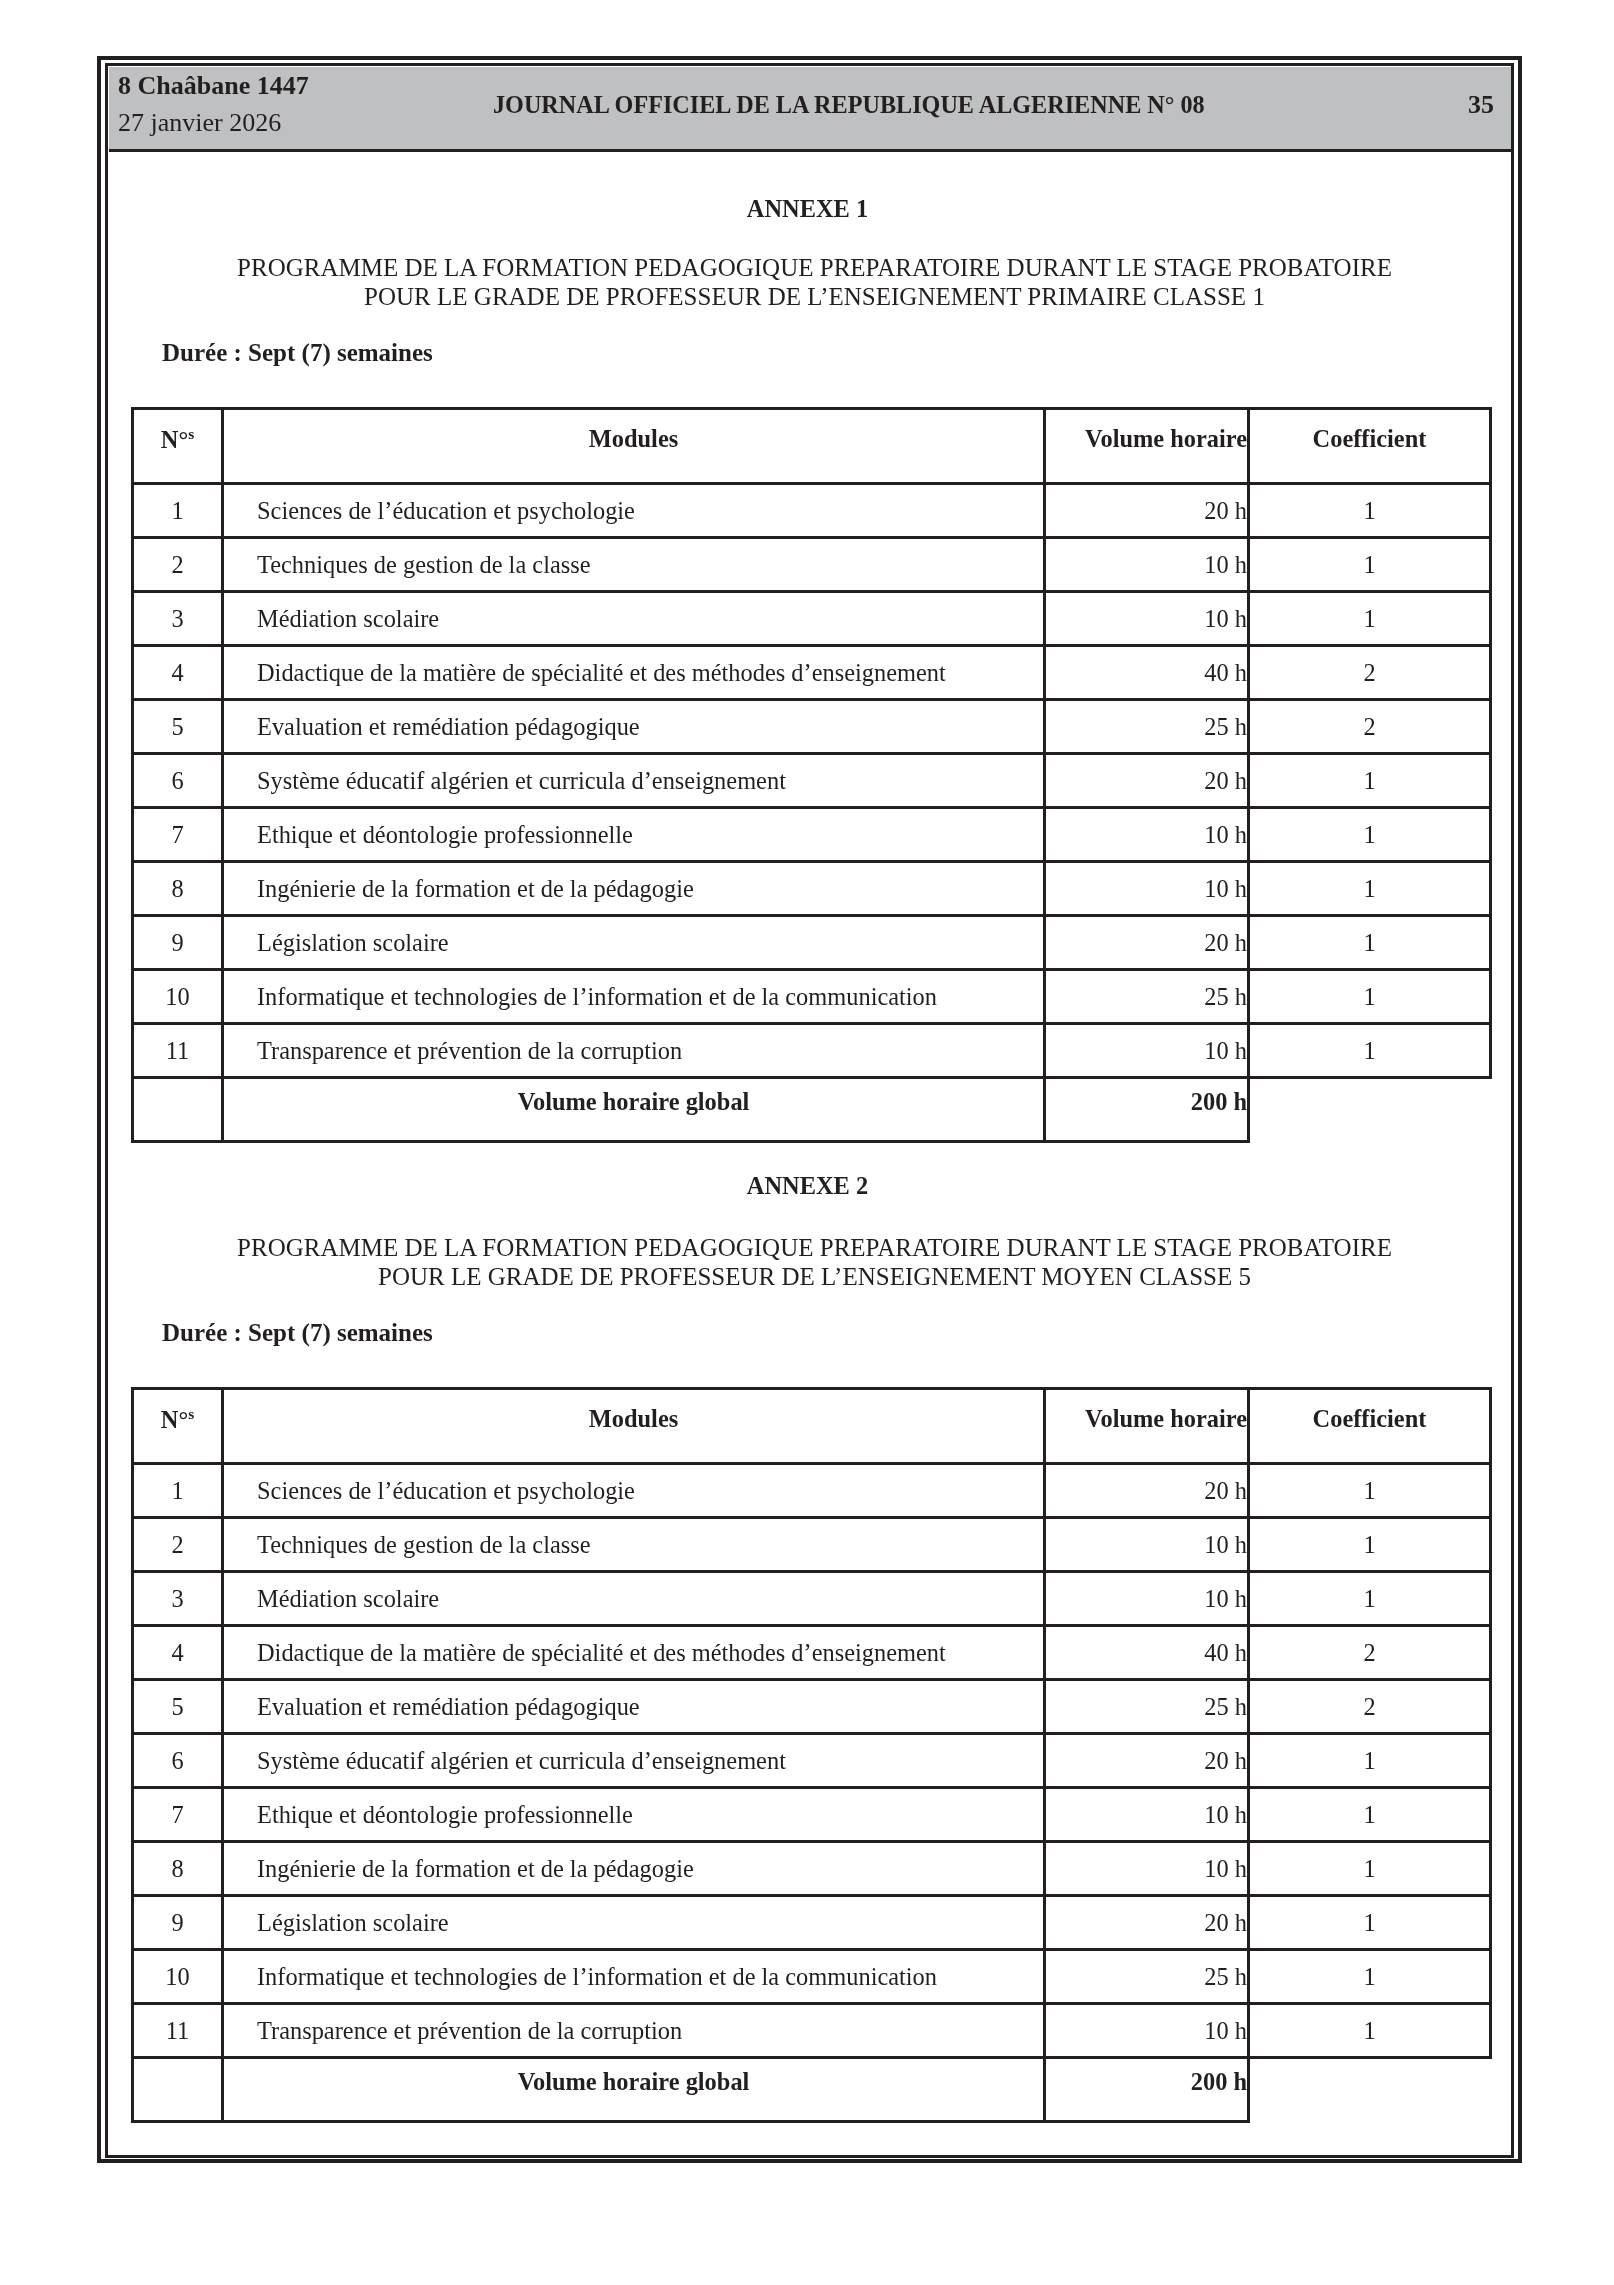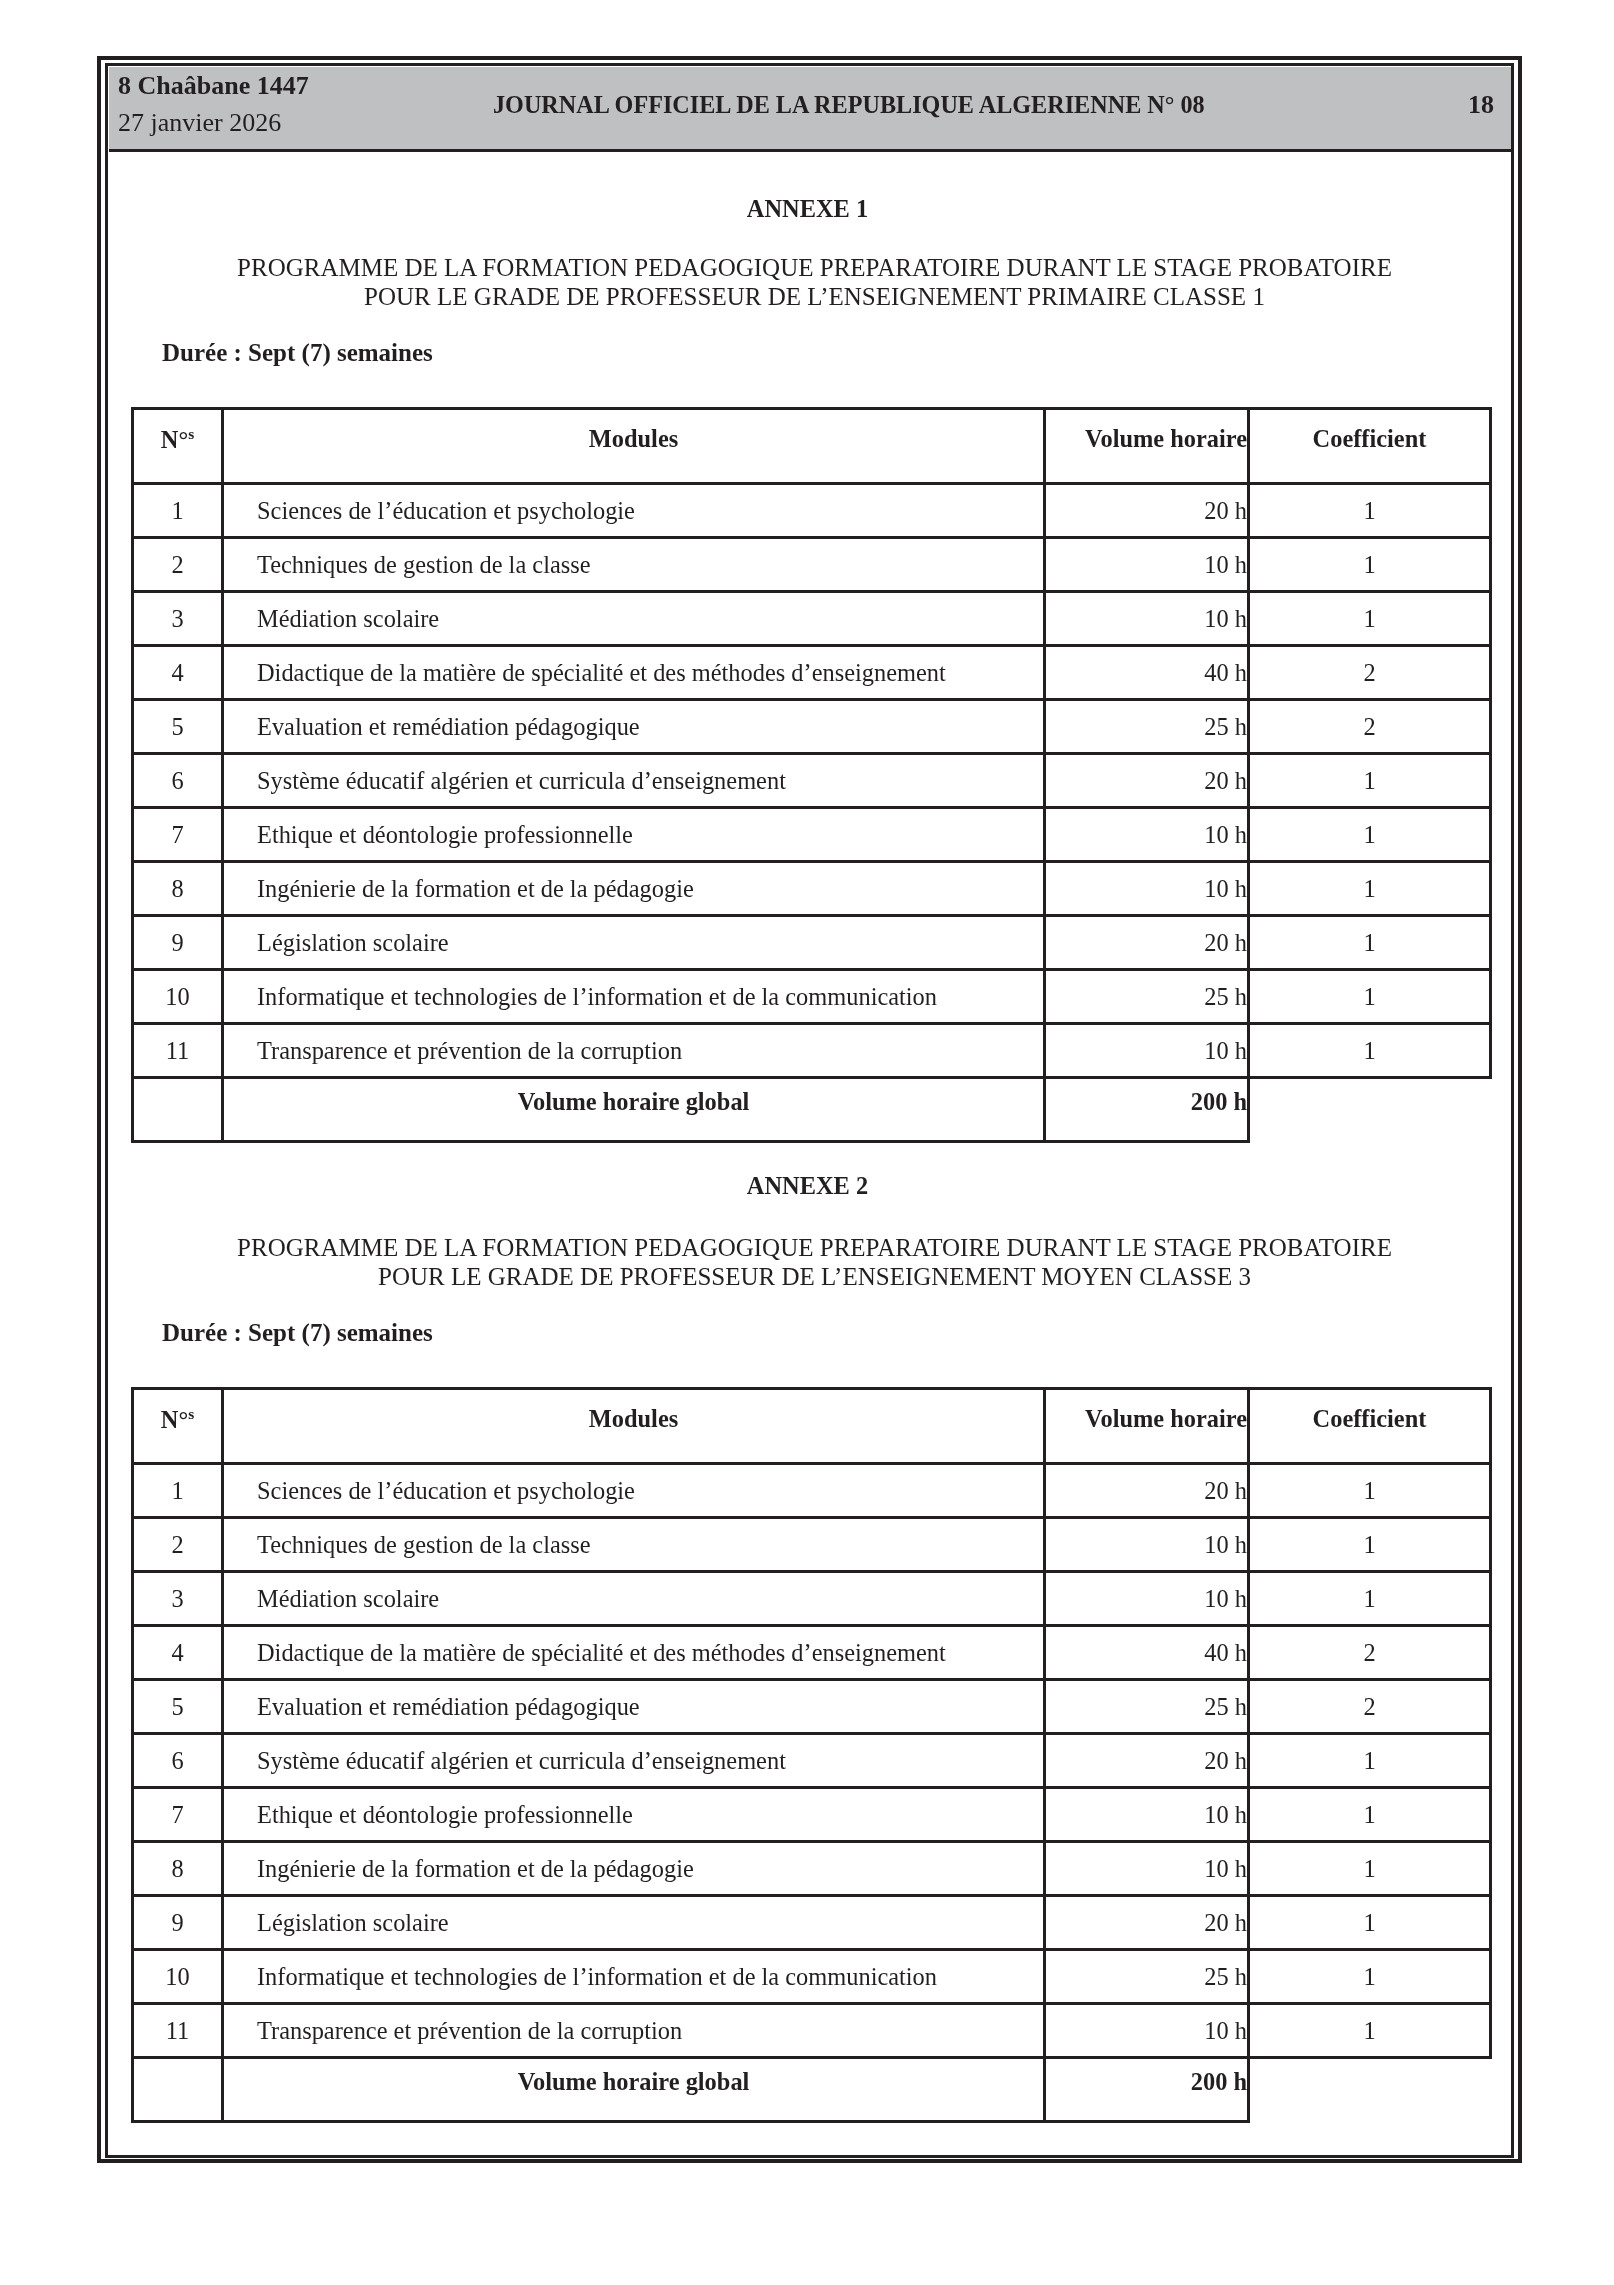--- a/index.html
+++ b/index.html
@@ -38,21 +38,21 @@
 </style>
 </head>
 <body>
 
 <div class="outer-frame"></div>
 <div class="inner-frame"></div>
 <div class="header-band"></div>
 <div class="hdr-date1">8 Chaâbane 1447</div>
 <div class="hdr-date2">27 janvier 2026</div>
 <div class="hdr-title">JOURNAL OFFICIEL DE LA REPUBLIQUE ALGERIENNE N° 08</div>
-<div class="hdr-page">18</div>
+<div class="hdr-page">35</div>
 
 <div class="annexe" style="top:195px;">ANNEXE 1</div>
 <div class="prog-title" style="top:253px;">
   <div>PROGRAMME DE LA FORMATION PEDAGOGIQUE PREPARATOIRE DURANT LE STAGE PROBATOIRE</div>
   <div>POUR LE GRADE DE PROFESSEUR DE L’ENSEIGNEMENT PRIMAIRE CLASSE 1</div>
 </div>
 <div class="duree" style="top:339px;">Durée : Sept (7) semaines</div>
 
 <table class="mod-table" style="top:407px;">
   <thead>
@@ -137,21 +137,21 @@
       <td class="c-mod">Volume horaire global</td>
       <td class="c-vol">200 h</td>
       <td class="empty-coef"></td>
     </tr>
   </tfoot>
 </table>
 
 <div class="annexe" style="top:1172px;">ANNEXE 2</div>
 <div class="prog-title" style="top:1233px;">
   <div>PROGRAMME DE LA FORMATION PEDAGOGIQUE PREPARATOIRE DURANT LE STAGE PROBATOIRE</div>
-  <div>POUR LE GRADE DE PROFESSEUR DE L’ENSEIGNEMENT MOYEN CLASSE 3</div>
+  <div>POUR LE GRADE DE PROFESSEUR DE L’ENSEIGNEMENT MOYEN CLASSE 5</div>
 </div>
 <div class="duree" style="top:1319px;">Durée : Sept (7) semaines</div>
 
 <table class="mod-table" style="top:1387px;">
   <thead>
     <tr>
       <th class="c-no"><span>N°</span><sup>s</sup></th>
       <th class="c-mod">Modules</th>
       <th class="c-vol">Volume horaire</th>
       <th class="c-coef">Coefficient</th>

